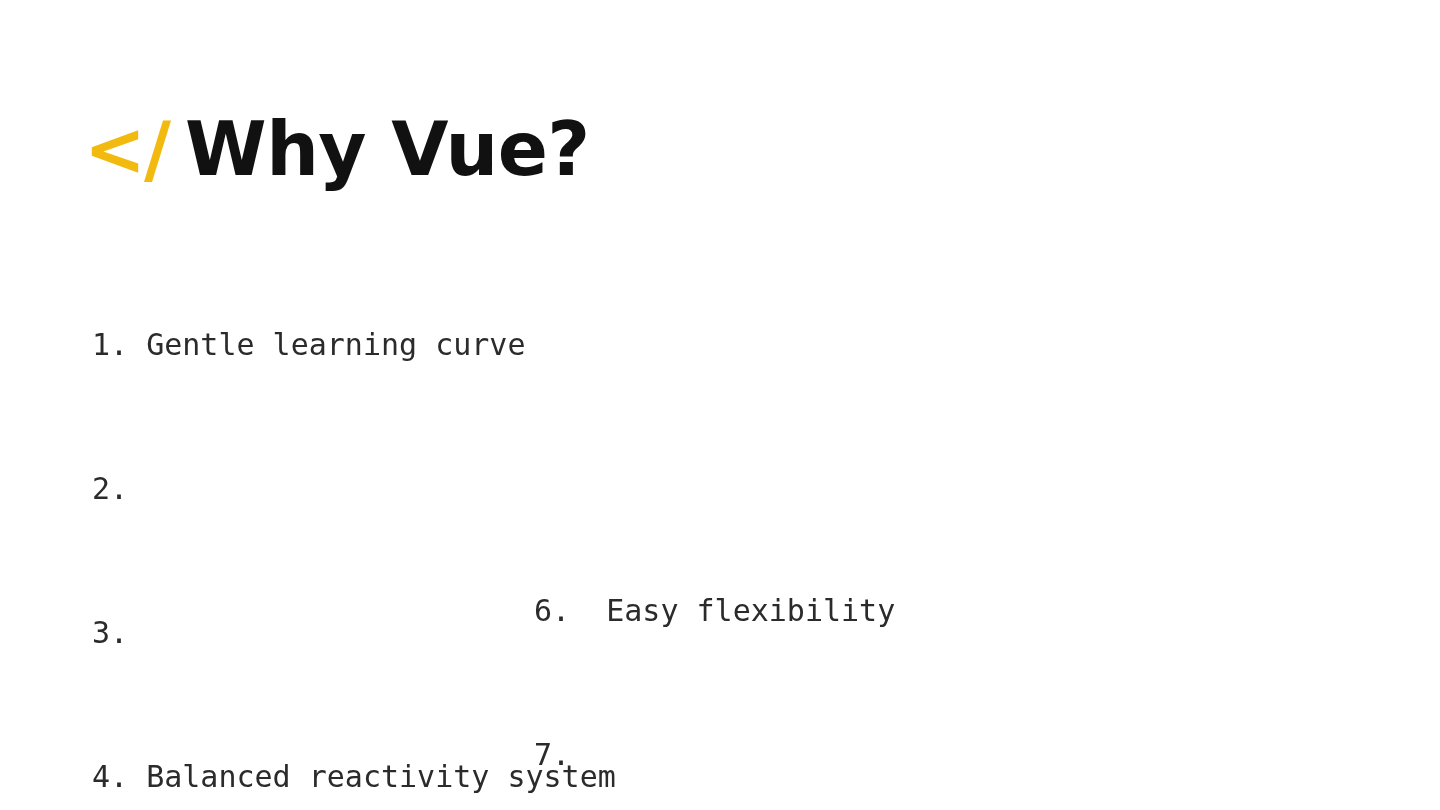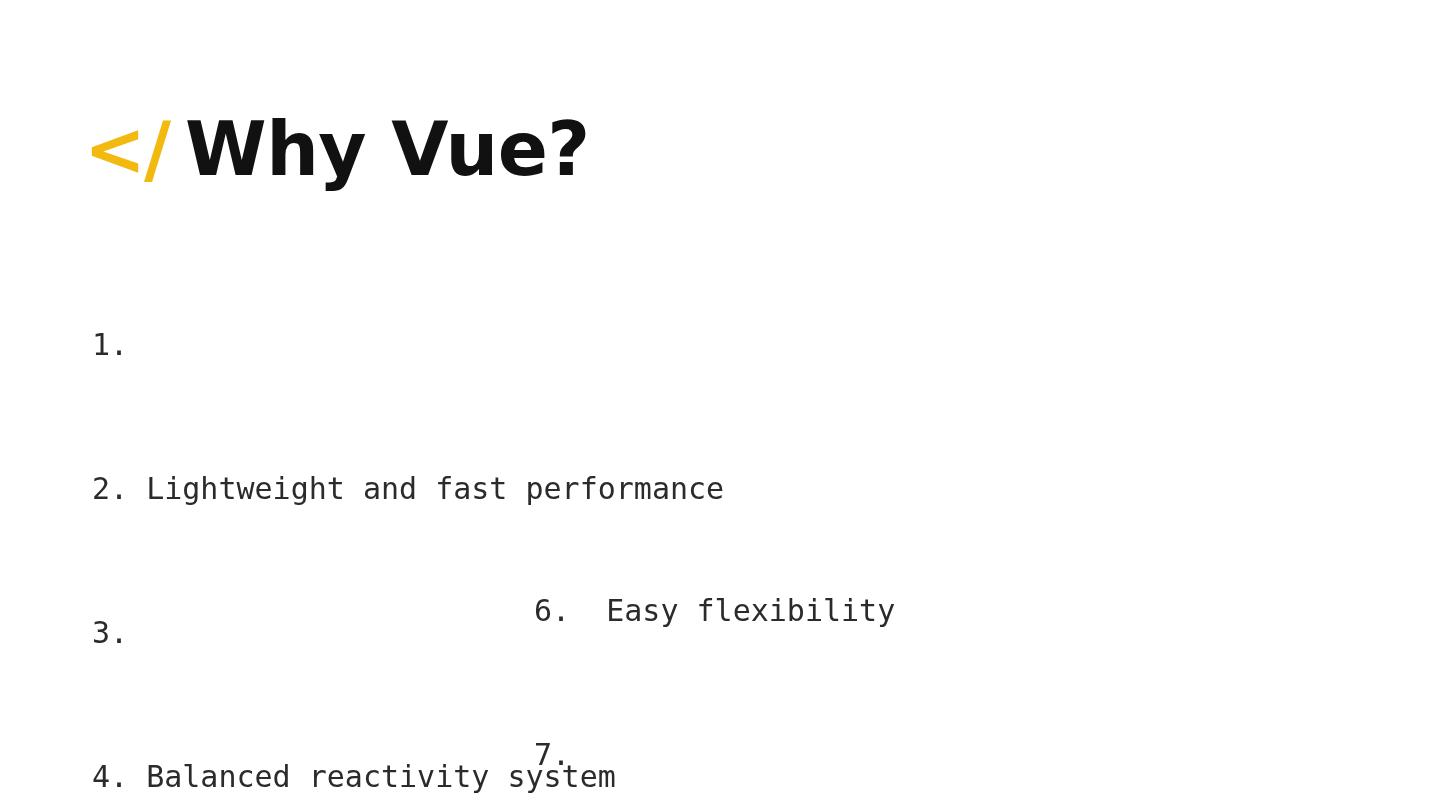--- a/index.html
+++ b/index.html
@@ -83,25 +83,25 @@
 <div class="slide">
 
   <h1 class="title">
     <span class="code-mark">&lt;/</span><span class="title-text">Why Vue?</span>
   </h1>
 
   <div class="list-block list-block--primary">
 
     <div class="list-row">
       <span class="list-marker">1. </span>
+      <span class="list-text">Gentle learning curve</span>
     </div>
 
     <div class="list-row">
       <span class="list-marker">2. </span>
-      <span class="list-text">Lightweight and fast performance</span>
     </div>
 
     <div class="list-row">
       <span class="list-marker">3. </span>
     </div>
 
     <div class="list-row">
       <span class="list-marker">4. </span>
       <span class="list-text">Balanced reactivity system</span>
     </div>

